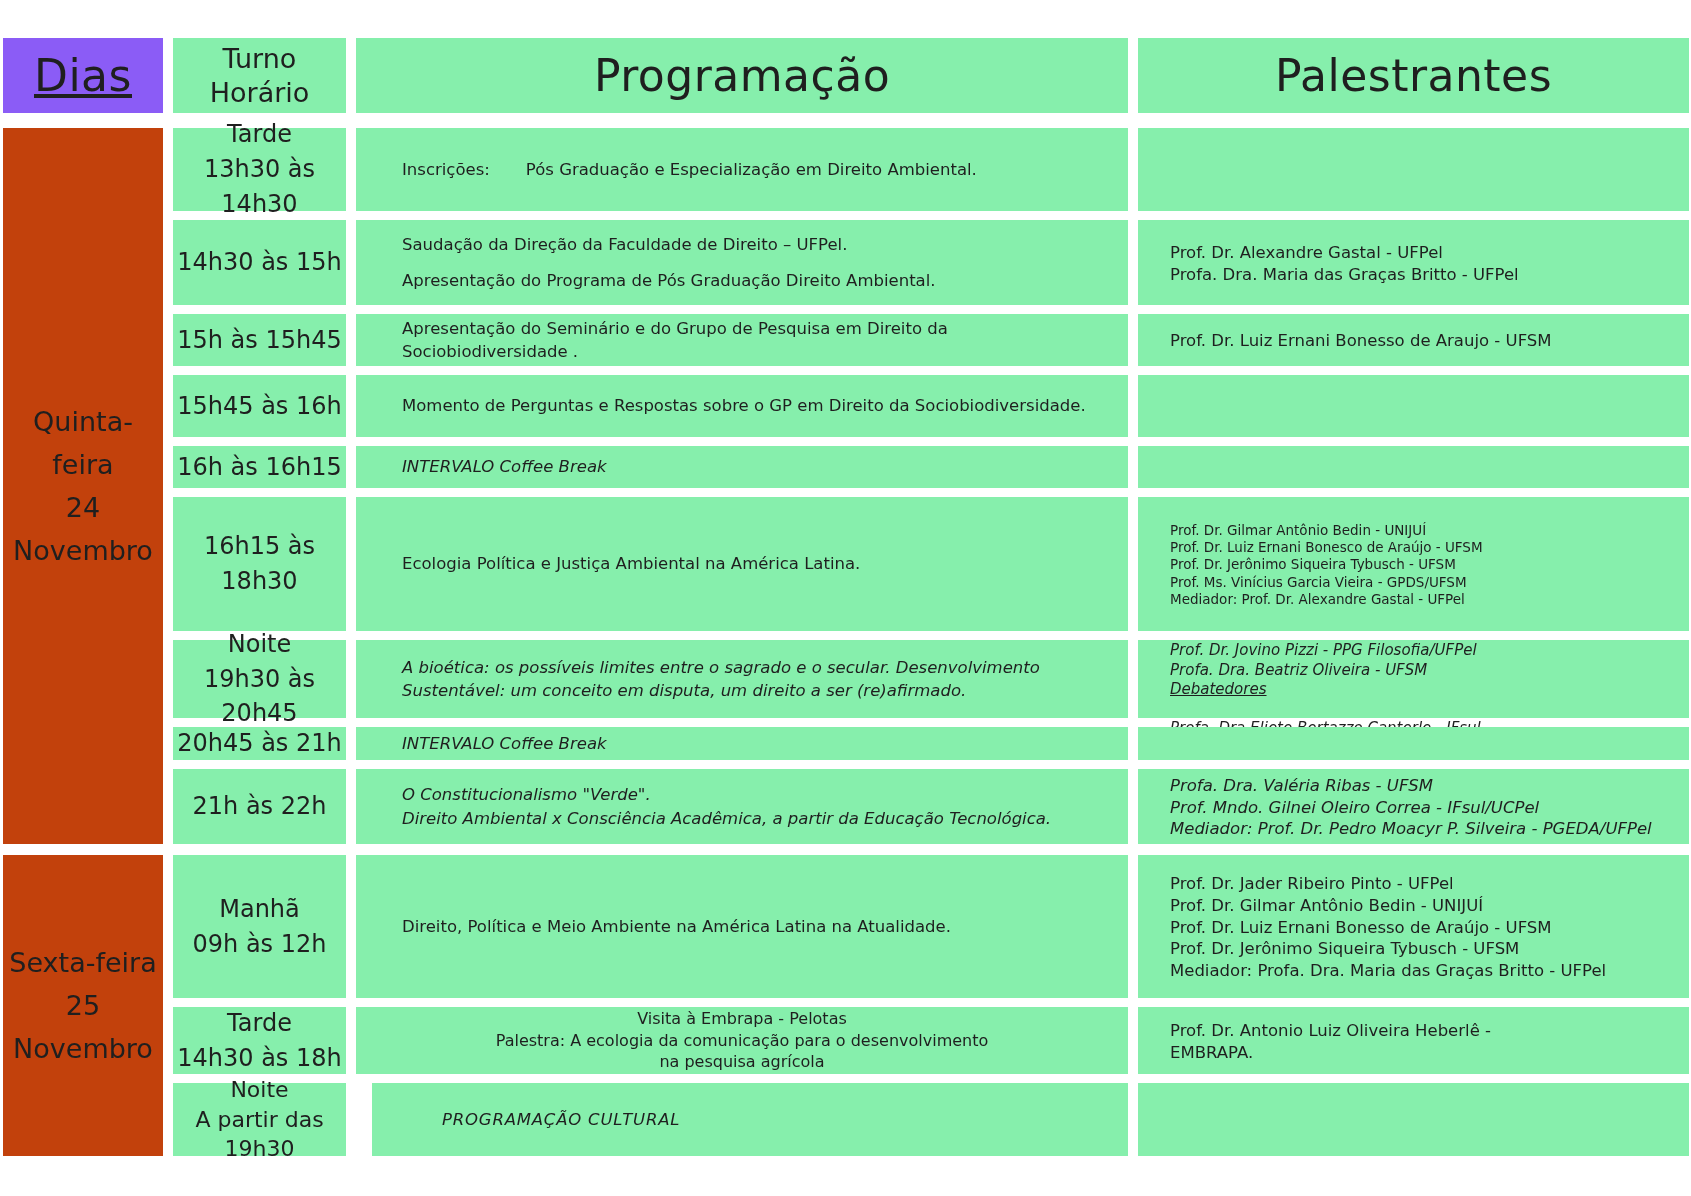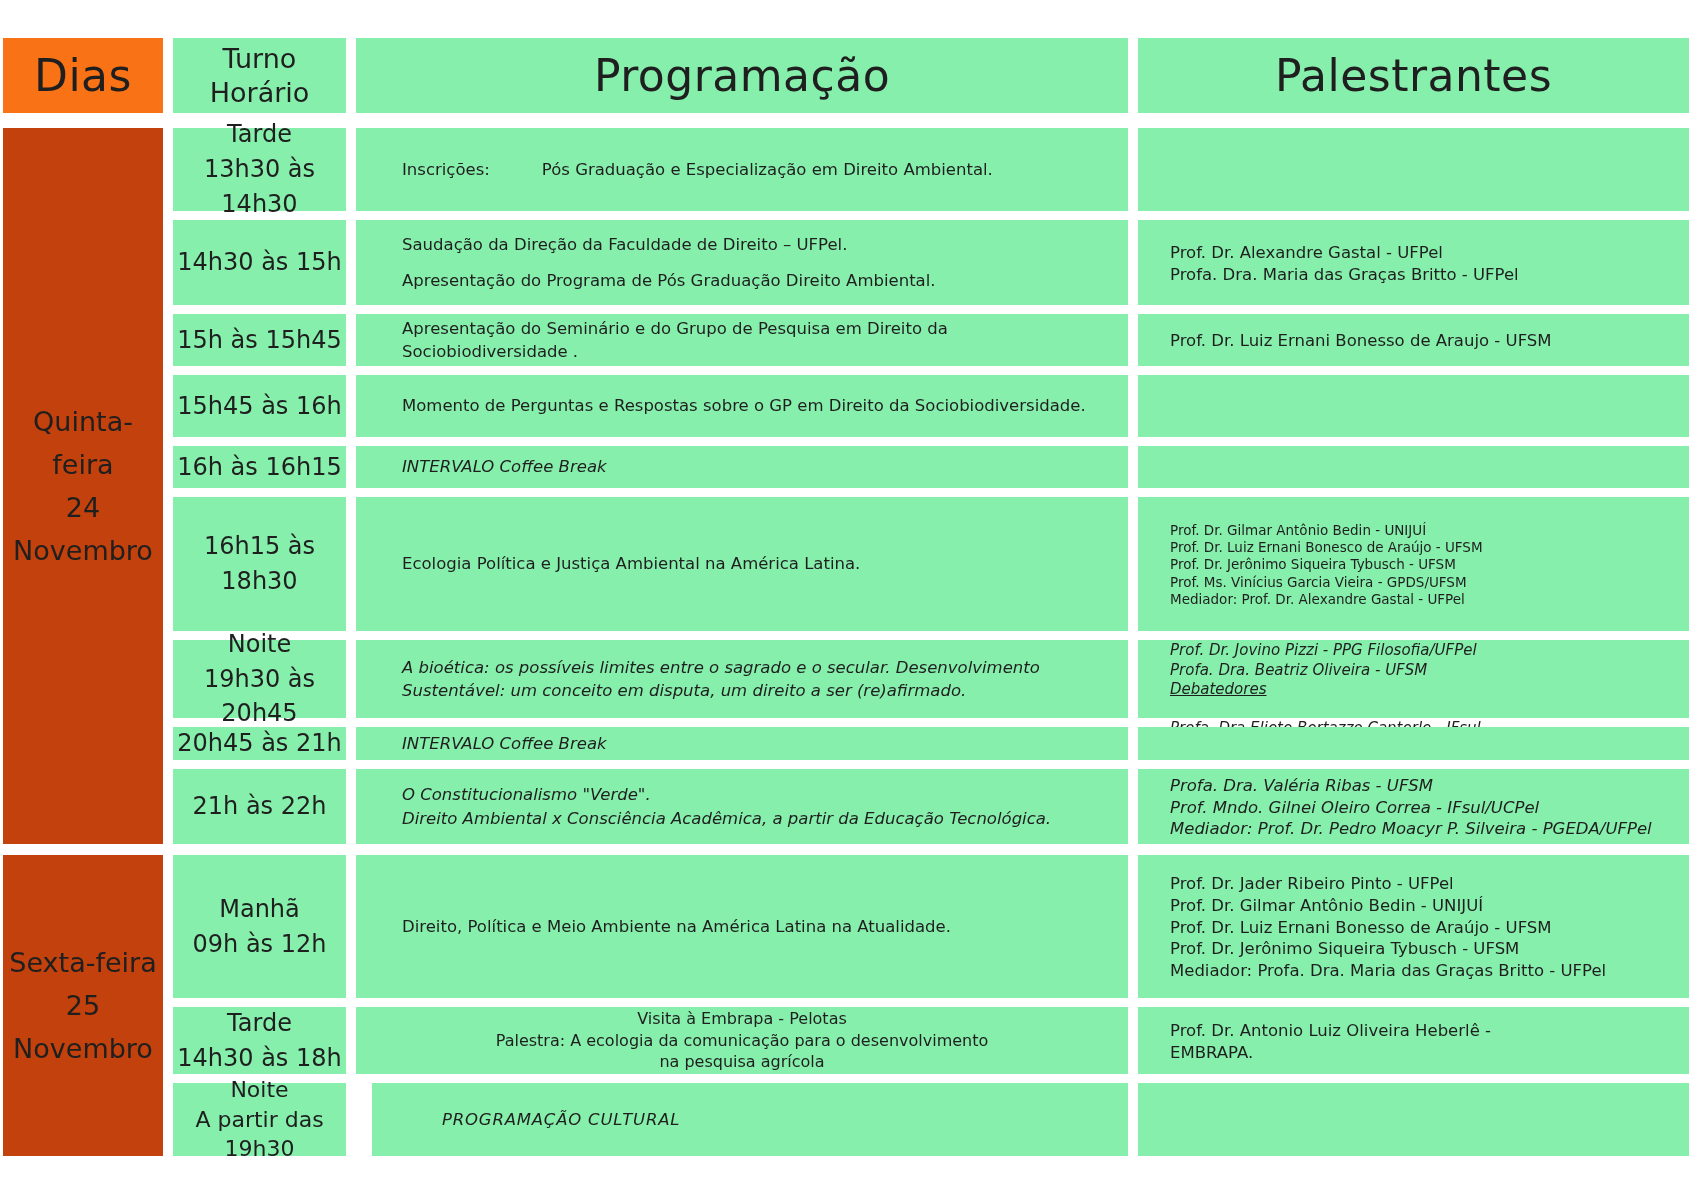--- a/index.html
+++ b/index.html
@@ -22,33 +22,33 @@
   #section-2 { margin-top:11px; grid-template-rows:143px 67px 73px; }
 
   .cell {
     background:#86efac;
     display:flex;
     align-items:center;
     white-space:pre-line;
     box-sizing:border-box;
   }
   .day  { background:#c2410c; grid-column:1; grid-row:1 / -1; }
-  .dark { background:#f97316; }
+  .dark { background:#8b5cf6;text-decoration:underline; }
   .center { justify-content:center; text-align:center; }
 
   .h-big { font-size:44px; letter-spacing:0.5px; }
   .h-mid { font-size:27px; line-height:1.25; }
 
   .day-label { font-size:27px; line-height:1.6; }
 
   .time { font-size:24px; line-height:1.45; }
   .time-sm { font-size:22px; line-height:1.35; }
 
   .prog { padding:6px 14px 6px 46px; font-size:16.5px; line-height:1.4; }
-  .prog-split { display:flex; gap:52px; align-items:center; }
+  .prog-split { display:flex; gap:36px; align-items:center; }
   .lh-xl { line-height:2.15; }
   .pad-lg { padding-left:70px;margin-left:16px; }
   .prog-center { padding:6px 22px; justify-content:center; text-align:center; line-height:1.35; }
 
   .sp { padding:6px 14px 4px 32px; font-size:16.5px; line-height:1.32; }
   .sp-sm { font-size:13.5px; line-height:1.28; }
   .sp-md { font-size:15px; line-height:1.3; }
 
   .italic { font-style:italic; }
   .ls { letter-spacing:0.8px; }

